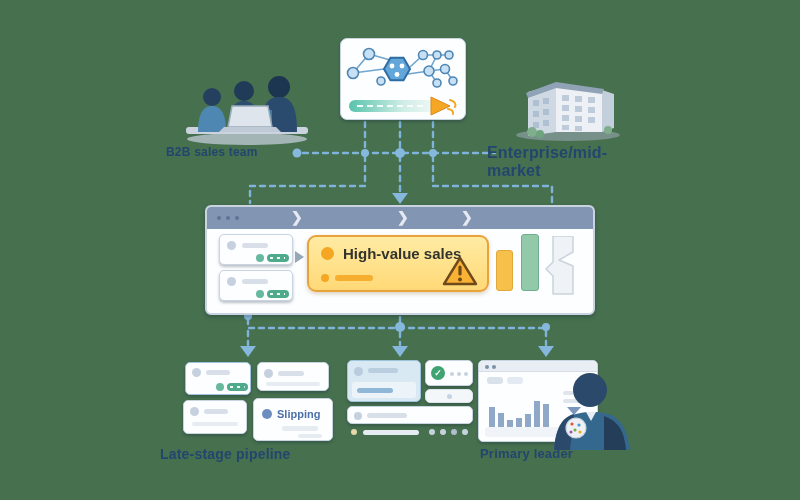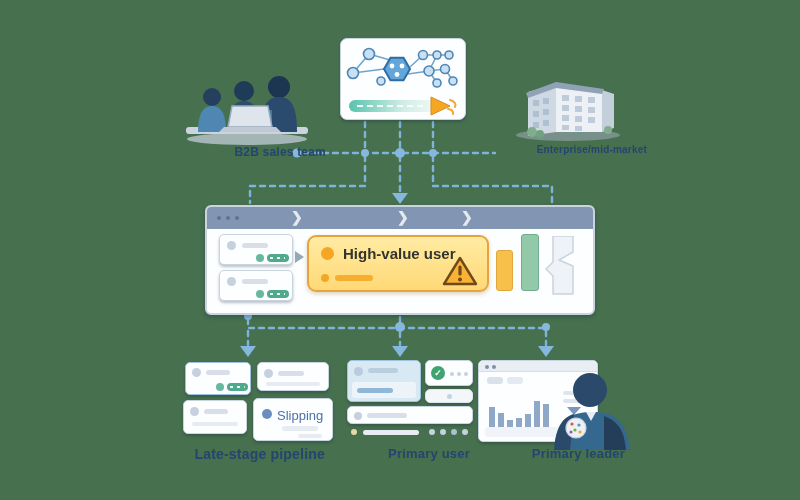--- a/index.html
+++ b/index.html
@@ -1,21 +1,21 @@
 <!DOCTYPE html>
 <html><head>
 <meta charset="utf-8">
 <style>
   *{box-sizing:border-box;margin:0;padding:0}
   html,body{background:#47704F}
   body{width:800px;height:500px;font-family:"Liberation Sans",sans-serif;position:relative;overflow:hidden}
   .stage{position:absolute;left:0;top:0;width:800px;height:500px;background:#47704F}
   .abs{position:absolute}
   .overlay{position:absolute;left:0;top:0;z-index:1}
-  .lbl{position:absolute;z-index:4;font-weight:bold;color:#23466E;text-align:right;letter-spacing:.2px}
+  .lbl{position:absolute;z-index:4;font-weight:bold;color:#23466E;text-align:left;letter-spacing:.2px}
   .card{position:absolute;background:#FDFEFF;border:1.5px solid #C8D4E0;border-radius:5px;box-shadow:0 2px 3px rgba(15,35,55,.28)}
   .avatar{position:absolute;background:#C6D0DF;border-radius:50%}
   .gline{position:absolute;background:#D9DFE8;border-radius:3px}
   .fline{position:absolute;background:#E7EcF2;border-radius:3px}
   .teal-dot{position:absolute;background:#66B99C;border-radius:50%}
   .green-pill{position:absolute;background:#4FA98B;border-radius:4px;
     background-image:repeating-linear-gradient(90deg,rgba(255,255,255,.9) 0 3px,transparent 3px 7px);
     background-size:70% 2px;background-repeat:no-repeat;background-position:center}
   .win{position:absolute;z-index:2}
   
@@ -25,21 +25,21 @@
   .hdr-dot{position:absolute;top:9px;width:4px;height:4px;border-radius:50%;background:#5E7396}
   .chev{position:absolute;top:2px;color:rgba(255,255,255,.8);font-size:14px;font-weight:bold}
   .callout{position:absolute;left:100px;top:28px;width:182px;height:57px;border:2.5px solid #E8A33D;border-radius:9px;
     background:linear-gradient(180deg,#FFEBA3 0%,#FFDF8A 55%,#FDD express 100%);
     background:linear-gradient(180deg,#FFEBA3,#FFD977);box-shadow:0 2px 4px rgba(120,80,0,.25)}
   .callout-title{position:absolute;left:34px;top:8px;font-size:15px;font-weight:bold;color:#33342E}
   .orange-dot{position:absolute;border-radius:50%;background:#F5A623}
   .orange-line{position:absolute;background:#F5A623;border-radius:3px;opacity:.85}
   .vbar{position:absolute;border-radius:3px}
   
-  .slip-text{position:absolute;font-size:13px;font-weight:normal;color:#4C71A8}
+  .slip-text{position:absolute;font-size:11px;font-weight:bold;color:#4C71A8}
   .check-circle{position:absolute;width:14px;height:14px;border-radius:50%;background:#3FA372;color:#fff;
     font-size:9px;font-weight:bold;text-align:center;line-height:14px}
   .mini-dot{position:absolute;border-radius:50%;background:#C7D2DF}
   .tri-down{position:absolute;width:0;height:0;border-left:7px solid transparent;border-right:7px solid transparent;border-top:8px solid #7B97BD}
 </style>
 </head>
 <body>
 
 <div class="stage">
 
@@ -154,21 +154,21 @@
       <rect x="50" y="51" width="7" height="6"></rect>
         <rect x="63" y="52" width="7" height="6"></rect>
         <rect x="76" y="53" width="7" height="6"></rect>
       <rect x="50" y="61" width="7" height="5"></rect>
         <rect x="63" y="62" width="7" height="5"></rect>
     </g>
     <circle cx="20" cy="68" r="5" fill="#7FAE8C"></circle>
       <circle cx="28" cy="70" r="4" fill="#6FA37F"></circle>
       <circle cx="96" cy="66" r="4" fill="#7FAE8C"></circle>
   </svg>
-  <div class="lbl" style="left:487px;top:144px;width:160px;font-size:10px">Enterprise/mid-market</div>
+  <div class="lbl" style="left:487px;top:144px;width:160px;font-size:16px">Enterprise/mid-market</div>
 
   <div class="card win browser">
     <div class="browser-header">
       <div class="hdr-dot" style="left:10px"></div>
       <div class="hdr-dot" style="left:19px"></div>
       <div class="hdr-dot" style="left:28px"></div>
       <div class="chev" style="left:84px">❯</div>
       <div class="chev" style="left:190px">❯</div>
       <div class="chev" style="left:254px">❯</div>
     </div>
@@ -186,21 +186,21 @@
       <div class="teal-dot" style="left:36px;top:19px;width:8px;height:8px"></div>
       <div class="green-pill" style="left:47px;top:19px;width:22px;height:8px"></div>
     </div>
 
     <svg class="abs" style="left:88px;top:44px" width="9" height="12" viewBox="0 0 9 12">
       <polygon points="0,0 9,6 0,12" fill="#96A7B8"></polygon>
     </svg>
 
     <div class="callout">
       <div class="orange-dot" style="left:12px;top:10px;width:13px;height:13px"></div>
-      <div class="callout-title">High-value user</div>
+      <div class="callout-title">High-value sales</div>
       <div class="orange-dot" style="left:12px;top:37px;width:8px;height:8px"></div>
       <div class="orange-line" style="left:26px;top:38px;width:38px;height:6px"></div>
       <svg class="abs" style="left:133px;top:18px" width="36" height="32" viewBox="0 0 36 32">
         <path d="M18,3 L34,29 L2,29 Z" fill="#F9B234" stroke="#6E4A1B" stroke-width="2.4" stroke-linejoin="round"></path>
         <rect x="16.4" y="10.5" width="3.2" height="10" rx="1.6" fill="#6E4A1B"></rect>
         <circle cx="18" cy="24.5" r="2" fill="#6E4A1B"></circle>
       </svg>
     </div>
 
     <div class="vbar" style="left:289px;top:43px;width:17px;height:41px;background:#F7C04A;border:1.5px solid #E0A83B"></div>
@@ -299,16 +299,15 @@
       <circle cx="28" cy="62" r="10" fill="#EDF1F5" stroke="#C9D4DE" stroke-width="1.2"></circle>
       <circle cx="24" cy="58" r="1.6" fill="#E4572E"></circle>
       <circle cx="31" cy="59" r="1.6" fill="#4C9BD4"></circle>
       <circle cx="27" cy="64" r="1.6" fill="#76B041"></circle>
       <circle cx="32" cy="66" r="1.6" fill="#F5A623"></circle>
       <circle cx="23" cy="66" r="1.6" fill="#9B59B6"></circle>
     </svg>
   </div>
 
   <div class="lbl" style="left:160px;top:446px;width:165px;font-size:14px">Late-stage pipeline</div>
-  <div class="lbl" style="left:330px;top:446px;width:140px;font-size:13px">Primary user</div>
   <div class="lbl" style="left:480px;top:446px;width:145px;font-size:13px">Primary leader</div>
 
 </div>
 
 </body></html>

